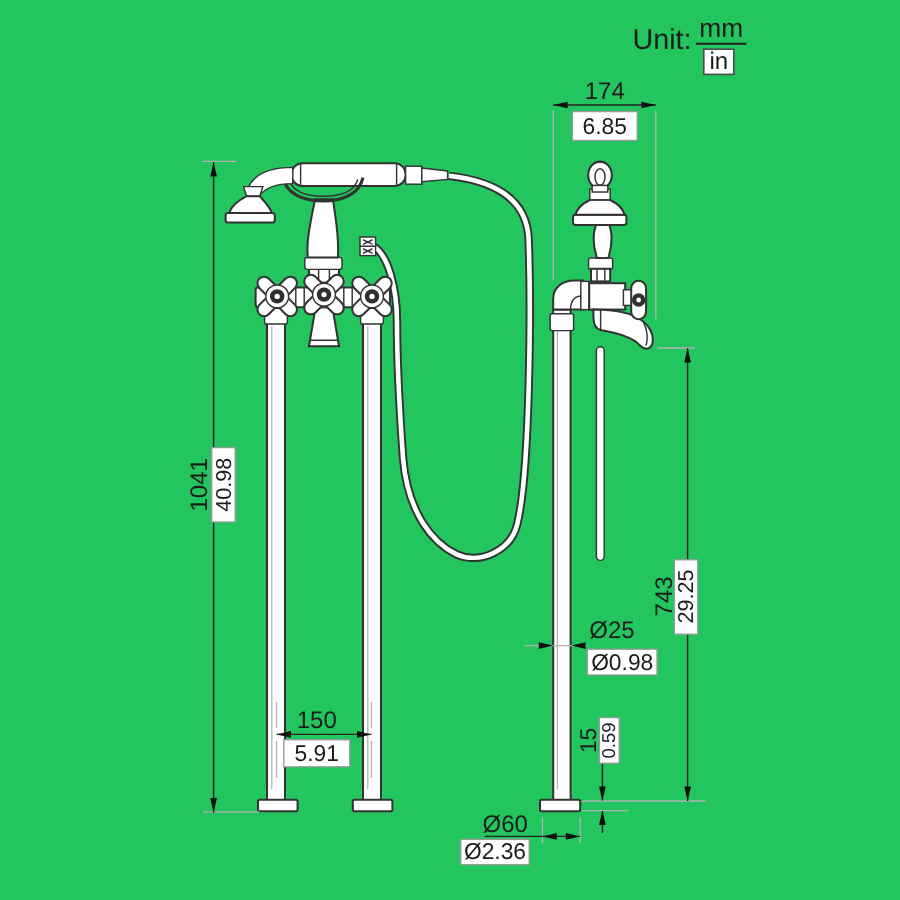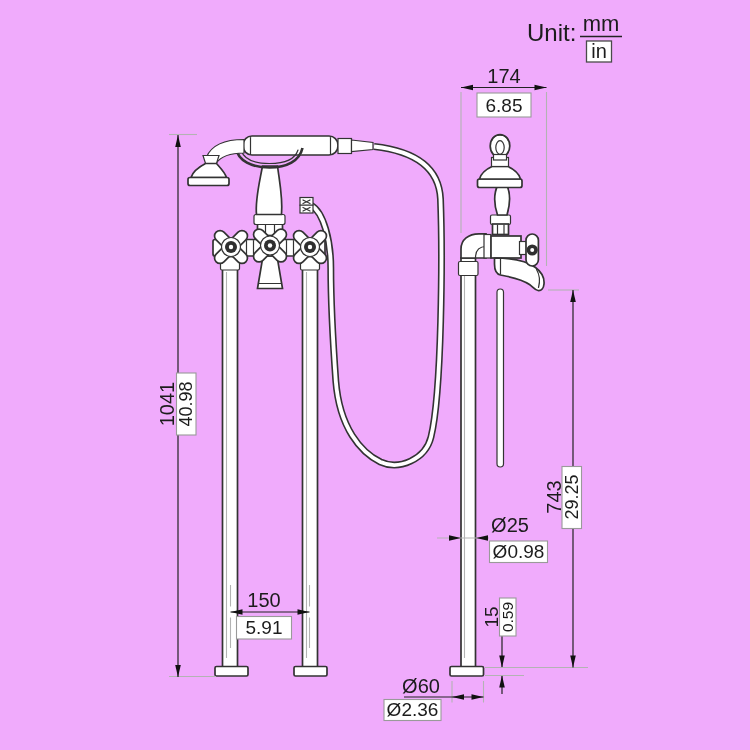--- a/index.html
+++ b/index.html
@@ -1,16 +1,16 @@
 <!DOCTYPE html>
 <html><head>
 <meta charset="utf-8">
 <style>
   html,body{margin:0;padding:0;background:#ffffff;}
-  .stage{position:relative;width:750px;height:750px;background:#f0abfc;overflow:hidden;
+  .stage{position:relative;width:750px;height:750px;background:#22c55e;overflow:hidden;
          font-family:"Liberation Sans",sans-serif;}
   svg{display:block}
   .ln2{fill:none;stroke:#333333;stroke-width:1.2;stroke-linecap:round;}
   .fw{fill:#ffffff;stroke:#333333;stroke-width:1.7;}
   .fw2{fill:#ffffff;stroke:#333333;stroke-width:1.2;}
   .ext{fill:none;stroke:#b3b3b3;stroke-width:1.1;}
   .dim{fill:none;stroke:#222222;stroke-width:1.2;}
   .arr{fill:#111111;stroke:none;}
   .box{fill:#ffffff;stroke:#9a9a9a;stroke-width:1.1;}
   .boxd{fill:#ffffff;stroke:#4a4a4a;stroke-width:1.3;}

